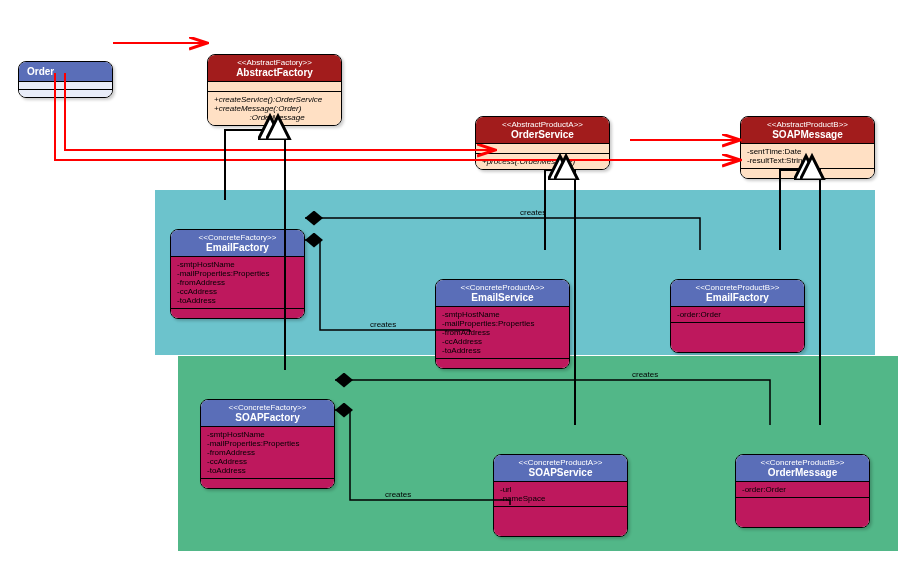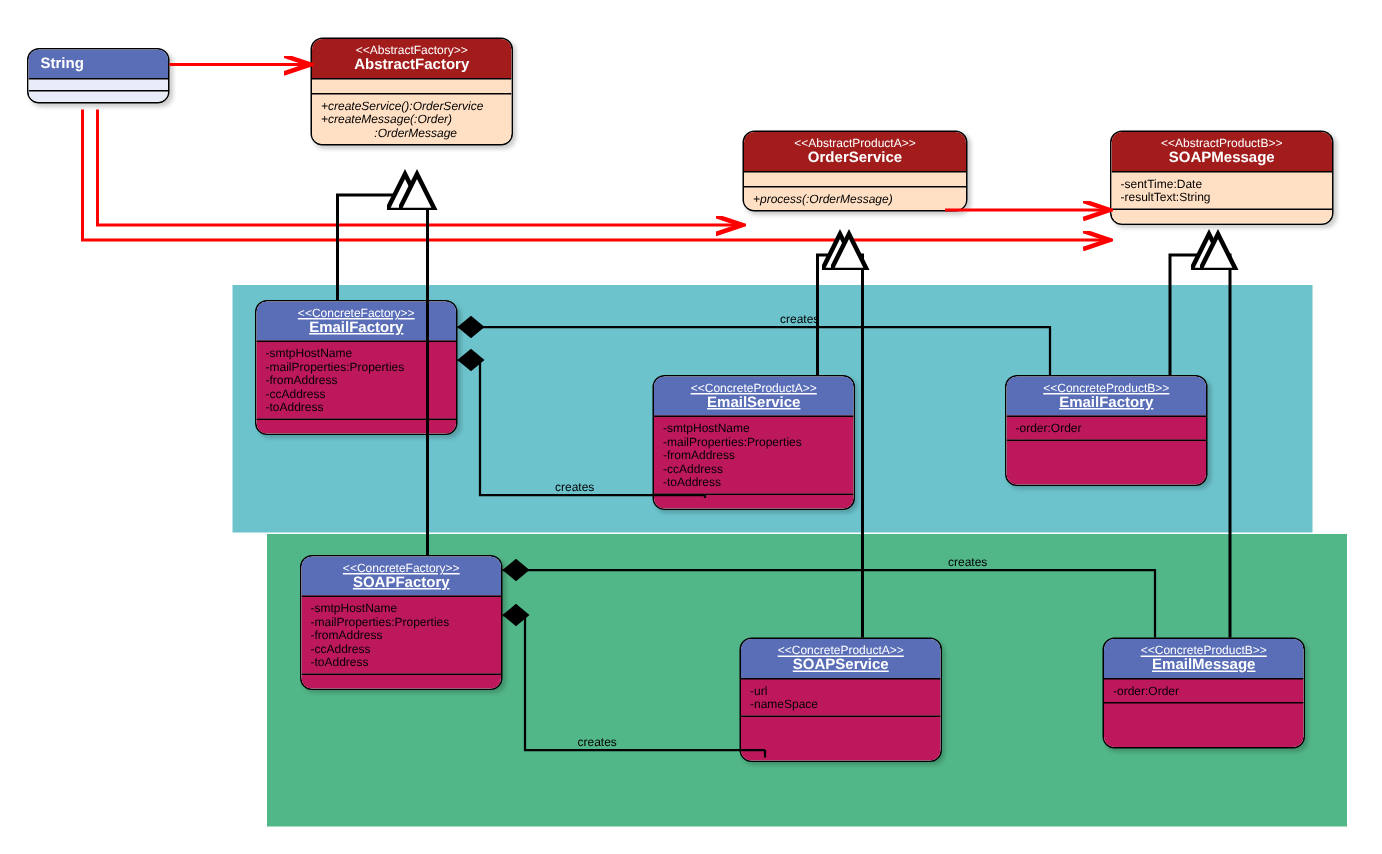--- a/index.html
+++ b/index.html
@@ -1,67 +1,67 @@
 <!DOCTYPE html>
 <html><head>
 <meta charset="utf-8">
 <style>
   * { box-sizing: border-box; margin: 0; padding: 0; }
   body { font-family: Arial, sans-serif; background: #fff; width: 921px; height: 569px; position: relative; }
   .zone { position: absolute; }
   .zone-teal { background: #6cc3cc; }
   .zone-green { background: #52b788; }
-  .cls { position: absolute; border: 1px solid #000; border-radius: 8px; overflow: hidden; background: #fff; box-shadow: 2px 2px 3px rgba(0,0,0,0.2);}
+  .cls { position: absolute; border: 1px solid #000; border-radius: 8px; overflow: hidden; background: #fff; box-shadow: 2px 2px 3px rgba(0,0,0,0.2); margin-top: 29px;}
   .cls .hdr { padding: 3px 6px; text-align: center; font-size: 9px; }
   .cls .hdr .stereo { font-style: normal; font-size: 8px; }
   .cls .hdr .nm { font-weight: bold; font-size: 10px; }
   .cls .body { font-size: 8px; padding: 3px 6px; min-height: 10px; }
   .cls .sep { border-top: 1px solid #000; }
   .abstract .hdr { background: #a21c1c; color: #fff; }
   .abstract .body { background: #ffe0c4; }
-  .concrete .hdr { background: #5a6eb8; color: #fff; text-decoration: underline; }
+  .concrete .hdr { background: #5a6eb8; color: #fff; }
   .concrete .body { background: #be185d; }
   .client .hdr { background: #5a6eb8; color: #fff; text-align: left; font-weight: bold; font-size: 10px; padding: 4px 8px;}
   .client .body { background: #e8ecf8; min-height: 8px; }
   svg.lines { position: absolute; left:0; top:0; width:921px; height:569px; pointer-events:none; }
   .lbl { position: absolute; font-size: 8px; color: #000; background: transparent; }
 </style>
 </head>
 <body>
 
 <div class="zone zone-teal" style="left:155px; top:190px; width:720px; height:165px;"></div>
 <div class="zone zone-green" style="left:178px; top:356px; width:720px; height:195px;"></div>
 
 <div class="cls client" style="left:18px; top:32px; width:95px;">
-  <div class="hdr">String</div>
+  <div class="hdr">Order</div>
   <div class="body sep"></div>
   <div class="body sep"></div>
 </div>
 
 <div class="cls abstract" style="left:207px; top:25px; width:135px;">
   <div class="hdr">
     <div class="stereo">&lt;&lt;AbstractFactory&gt;&gt;</div>
     <div class="nm">AbstractFactory</div>
   </div>
   <div class="body sep"></div>
   <div class="body sep" style="white-space:pre; font-style:italic;">+createService():OrderService
 +createMessage(:Order)
                 :OrderMessage</div>
 </div>
 
-<div class="cls abstract" style="left:495px; top:87px; width:150px;">
+<div class="cls abstract" style="left:475px; top:87px; width:135px;">
   <div class="hdr">
     <div class="stereo">&lt;&lt;AbstractProductA&gt;&gt;</div>
     <div class="nm">OrderService</div>
   </div>
   <div class="body sep"></div>
   <div class="body sep" style="font-style:italic;">+process(:OrderMessage)</div>
 </div>
 
-<div class="cls abstract" style="left:740px; top:87px; width:149px;">
+<div class="cls abstract" style="left:740px; top:87px; width:135px;">
   <div class="hdr">
     <div class="stereo">&lt;&lt;AbstractProductB&gt;&gt;</div>
     <div class="nm">SOAPMessage</div>
   </div>
   <div class="body sep" style="white-space:pre;">-sentTime:Date
 -resultText:String</div>
   <div class="body sep"></div>
 </div>
 
 <div class="cls concrete" style="left:170px; top:200px; width:135px;">
@@ -118,21 +118,21 @@
     <div class="nm">SOAPService</div>
   </div>
   <div class="body sep" style="white-space:pre;">-url
 -nameSpace</div>
   <div class="body sep" style="min-height:30px;"></div>
 </div>
 
 <div class="cls concrete" style="left:735px; top:425px; width:135px;">
   <div class="hdr">
     <div class="stereo">&lt;&lt;ConcreteProductB&gt;&gt;</div>
-    <div class="nm">EmailMessage</div>
+    <div class="nm">OrderMessage</div>
   </div>
   <div class="body sep">-order:Order</div>
   <div class="body sep" style="min-height:30px;"></div>
 </div>
 
 <div class="lbl" style="left:520px; top:208px;">creates</div>
 <div class="lbl" style="left:370px; top:320px;">creates</div>
 <div class="lbl" style="left:632px; top:370px;">creates</div>
 <div class="lbl" style="left:385px; top:490px;">creates</div>
 

